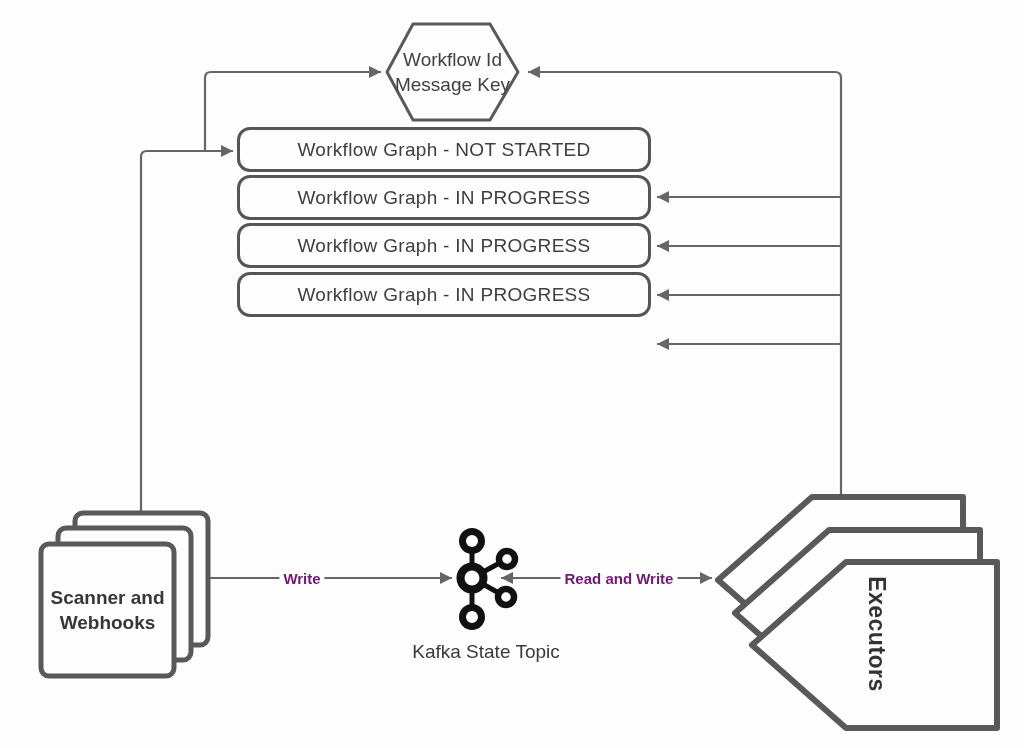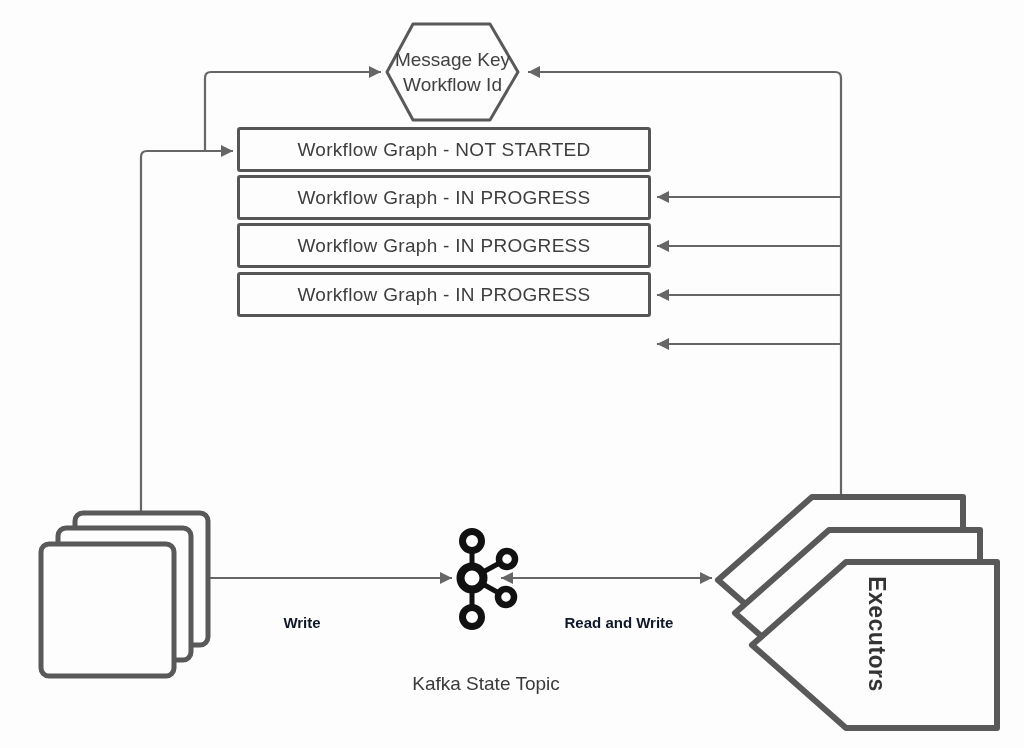--- a/index.html
+++ b/index.html
@@ -5,42 +5,42 @@
   html,body{margin:0;padding:0;background:#fff;}
   #canvas{
     position:relative;width:1024px;height:748px;background:#fdfdfd;overflow:hidden;
     font-family:"Liberation Sans","DejaVu Sans",sans-serif;
   }
   #connectors{position:absolute;left:0;top:0;width:1024px;height:748px;}
   .lbl{position:absolute;color:#3e3e3e;}
   
   .wf-box{
     position:absolute;left:237px;width:414px;height:45px;box-sizing:border-box;
-    border:3px solid #565656;border-radius:3px;background:#fdfdfd;
+    border:3px solid #565656;border-radius:13px;background:#fdfdfd;
     display:flex;align-items:center;justify-content:center;
     font-size:19px;color:#3e3e3e;letter-spacing:.3px;
   }
   
   .hex-label{
     left:387px;top:47px;width:131px;text-align:center;
     font-size:19px;line-height:25px;color:#414141;
   }
   
   .scanner-label{
     left:41px;top:544px;width:133px;height:132px;
     display:flex;flex-direction:column;align-items:center;justify-content:center;
     font-weight:bold;font-size:19px;line-height:25px;color:#373737;text-align:center;
   }
   
   .edge-label{
-    font-weight:bold;font-size:15px;color:#0f172a;background:#fdfdfd;
-    padding:0 4px;white-space:nowrap;transform:translate(-50%,-50%);margin-top:44px;
+    font-weight:bold;font-size:15px;color:#701a75;background:#fdfdfd;
+    padding:0 4px;white-space:nowrap;transform:translate(-50%,-50%);
   }
   .kafka-label{
-    left:386px;top:641px;width:200px;text-align:center;font-size:19px;color:#3a3a3a;margin-top:32px;
+    left:386px;top:641px;width:200px;text-align:center;font-size:19px;color:#3a3a3a;
   }
   .executors-label{
     left:876px;top:634px;white-space:nowrap;font-weight:bold;font-size:23px;
     color:#333;letter-spacing:.5px;transform:translate(-50%,-50%) rotate(90deg);
   }
 </style>
 </head>
 <body>
 
 <div id="canvas">
@@ -90,37 +90,41 @@
         <circle cx="472" cy="541" r="9.5" stroke-width="7"></circle>
         <circle cx="472" cy="617" r="9.5" stroke-width="7"></circle>
         <circle cx="507" cy="559" r="8" stroke-width="6.5"></circle>
         <circle cx="506" cy="597" r="8" stroke-width="6.5"></circle>
         <circle cx="472" cy="578" r="11.5" stroke-width="8"></circle>
       </g>
     </g>
   </svg>
 
   <div class="lbl hex-label">
+    <div>Workflow Id</div>
     <div>Message Key</div>
-    <div>Workflow Id</div>
   </div>
 
   <div class="wf-box" style="top:127px">
     <span>Workflow Graph - NOT STARTED</span>
   </div>
   <div class="wf-box" style="top:175px">
     <span>Workflow Graph - IN PROGRESS</span>
   </div>
   <div class="wf-box" style="top:223px">
     <span>Workflow Graph - IN PROGRESS</span>
   </div>
   <div class="wf-box" style="top:272px">
     <span>Workflow Graph - IN PROGRESS</span>
   </div>
 
+  <div class="lbl scanner-label">
+    <div>Scanner and</div>
+    <div>Webhooks</div>
+  </div>
 
   <div class="lbl edge-label" style="left:302px;top:578px">Write</div>
   <div class="lbl edge-label" style="left:619px;top:578px">Read and Write</div>
 
   <div class="lbl kafka-label">Kafka State Topic</div>
 
   <div class="lbl executors-label">Executors</div>
 
 </div>
 

